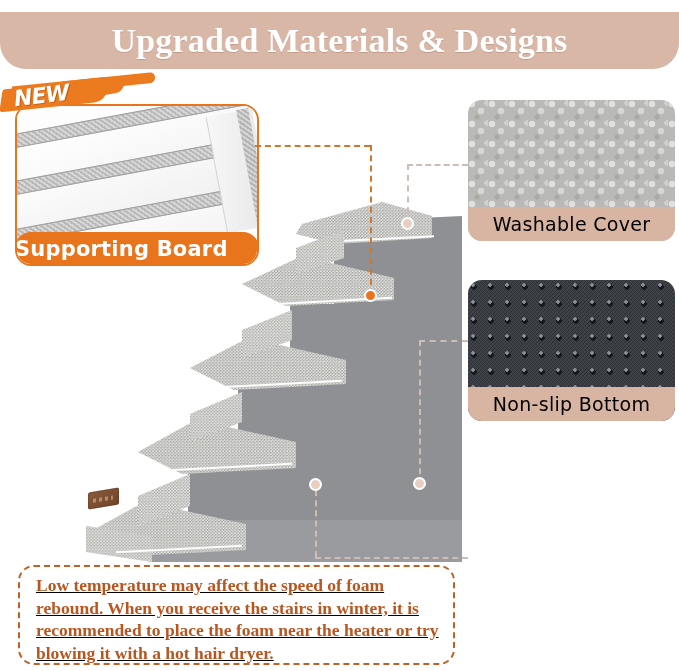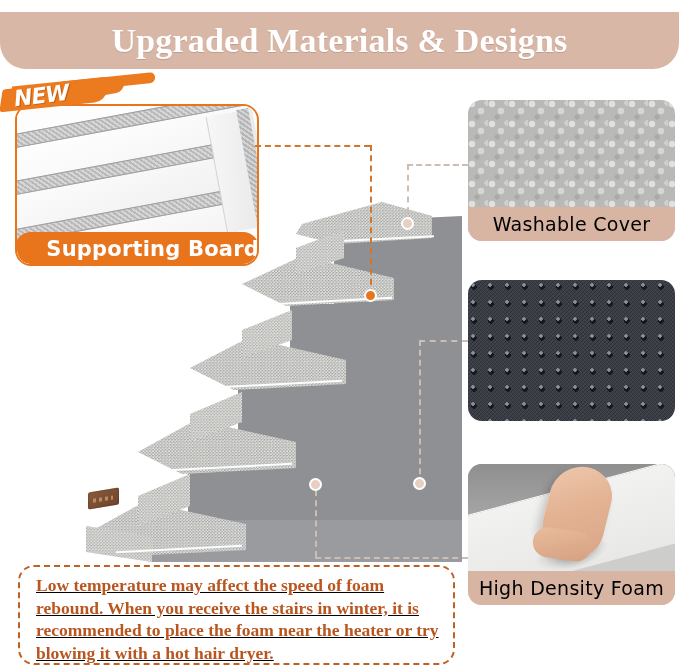--- a/index.html
+++ b/index.html
@@ -48,21 +48,21 @@
   .bp-e3{left:-34px;top:106px;transform:rotate(-10.5deg);}
   .bp-right{position:absolute;right:-6px;top:6px;width:46px;height:118px;
     background:linear-gradient(100deg,#f7f7f7,#e6e6e6);transform:rotate(-10.5deg);
     border-left:1px solid #d3d3d3;}
   .bp-rightedge{position:absolute;right:-2px;top:2px;width:12px;height:120px;
     background:repeating-linear-gradient(45deg,#b4b4b4 0 2px,#d4d4d4 2px 4px);
     transform:rotate(-10.5deg);}
   .board-label{
     position:absolute;left:-2px;bottom:-2px;width:244px;height:34px;
     background:#e8741c;border-radius:16px 16px 14px 14px;
-    display:flex;align-items:center;justify-content:flex-end;
+    display:flex;align-items:center;justify-content:flex-start;
   }
   .board-label span{
     color:#fff;font-size:21px;font-weight:bold;letter-spacing:.2px;
     font-family:"DejaVu Sans", sans-serif;
   }
 
   
   .new-badge{position:absolute;left:2px;top:64px;width:108px;height:40px;}
   .new-badge .brush{
     position:absolute;left:0;top:8px;width:104px;height:23px;background:#ec7a1e;
@@ -216,34 +216,25 @@
 
   <div class="feature" id="feat-cover">
     <div class="photo tex-cover"></div>
     <div class="cap">
       <span>Washable Cover</span>
     </div>
   </div>
 
   <div class="feature" id="feat-bottom">
     <div class="photo tex-nonslip"></div>
-  </div>
-
-  <div class="feature" id="feat-foam">
-    <div class="photo tex-foam">
-      <div class="foam-bgwall"></div>
-      <div class="foam-top"></div>
-      <div class="foam-front"></div>
-      <div class="hand-dent"></div>
-      <div class="hand"></div>
-    </div>
     <div class="cap">
-      <span>High Density Foam</span>
-    </div>
-  </div>
+      <span>Non-slip Bottom</span>
+    </div>
+  </div>
+
 
   <div id="stairs">
 
     <div class="side" style="left:292px;top:26px;width:128px;height:110px;clip-path:polygon(0 6px,100% 0,100% 110px,0 110px);"></div>
     <div class="side" style="left:248px;top:114px;width:172px;height:96px;"></div>
     <div class="side" style="left:196px;top:196px;width:224px;height:92px;"></div>
     <div class="side" style="left:146px;top:278px;width:274px;height:88px;"></div>
     <div class="side-hi" style="left:96px;top:330px;width:324px;height:42px;
                 clip-path:polygon(0 0,100% 0,100% 100%,14px 100%);"></div>
 

